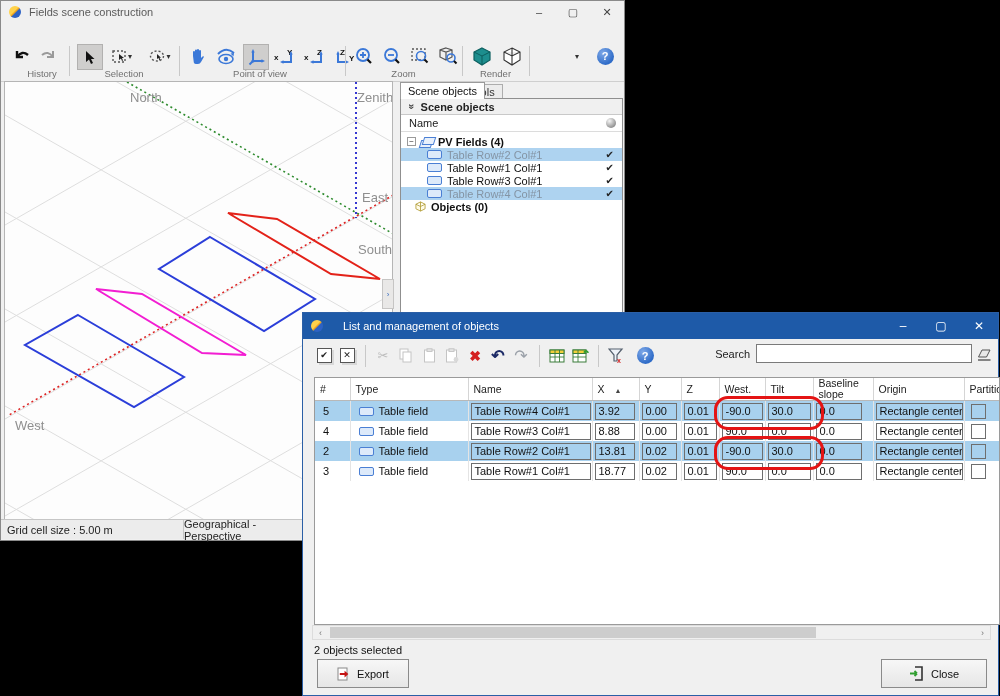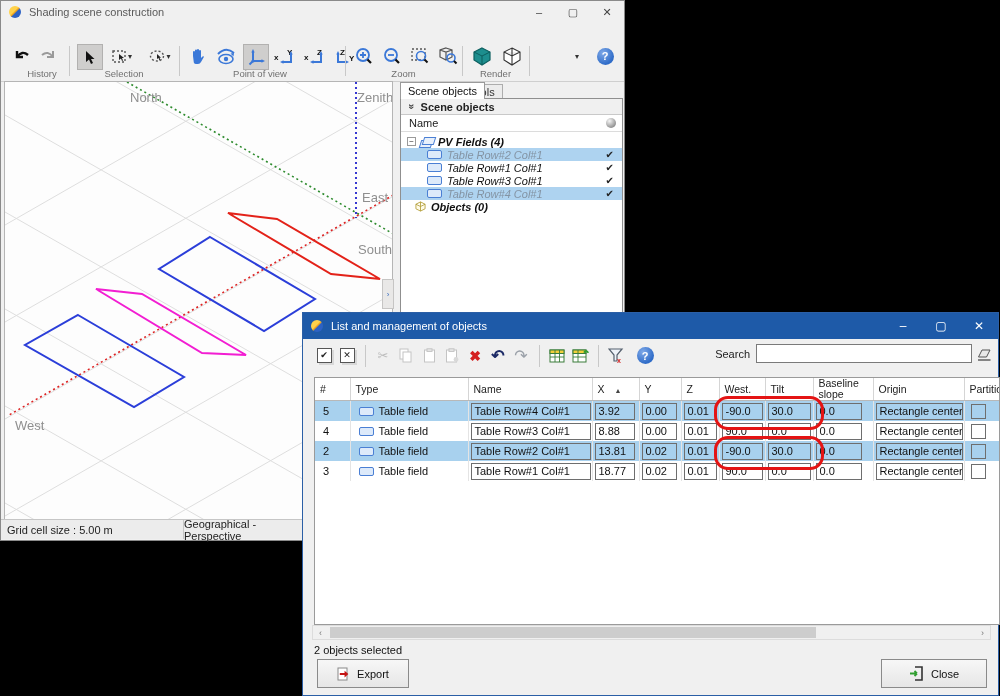--- a/index.html
+++ b/index.html
@@ -33,37 +33,37 @@
   .tab.inactive{background:#ececec;border:1px solid #adadad;height:15px;top:83px;color:#333;}
   #panel-box{position:absolute;left:399px;top:97px;width:221px;height:442px;background:#fff;border:1px solid #8f8f8f;}
   .panel-hdr{height:15px;background:#f0f0f0;border-bottom:1px solid #c9c9c9;display:flex;align-items:center;font-size:11px;font-weight:bold;color:#222;}
   .dbl-chev{display:inline-block;transform:rotate(90deg);font-size:10px;color:#444;margin:0 6px 0 8px;font-weight:bold;}
   .name-row{height:16px;border-bottom:1px solid #dcdcdc;display:flex;align-items:center;font-size:11px;color:#222;position:relative;}
   .sphere-ico{position:absolute;right:6px;width:10px;height:10px;border-radius:50%;
     background:radial-gradient(circle at 35% 30%,#f5f5f5,#8e8e8e 75%);}
   .tree-row{height:13px;display:flex;align-items:center;font-size:11px;position:relative;}
   .tree-row.sel{background:#aed3f0;}
   .tree-row.sel .tree-label{color:#8494a4;}
-  .tree-label{color:#111;white-space:nowrap;font-style:italic;}
+  .tree-label{color:#111;white-space:nowrap;}
   .tree-label.bold{font-weight:bold;}
   .expander{width:9px;height:9px;border:1px solid #9a9a9a;background:#fff;font-size:8px;line-height:7px;text-align:center;color:#333;margin:0 4px 0 6px;box-sizing:border-box;}
   .pv-ico{width:14px;height:10px;margin-right:4px;position:relative;}
   .pv-ico i{position:absolute;width:10px;height:6px;border:1px solid #4a7fd4;background:#e8f0fb;transform:skewX(-18deg);}
   .pv-ico i:nth-child(1){left:0;top:3px;} .pv-ico i:nth-child(2){left:3px;top:0;}
   .row-ico{width:13px;height:7px;border:1px solid #4a7fd4;border-radius:2px;background:#ddeafa;margin:0 5px 0 26px;}
   .cube-ico{width:11px;height:11px;margin:0 5px 0 14px;}
   .chk{position:absolute;right:8px;font-size:10px;color:#222;}
   
   #mw-status{position:absolute;left:0;bottom:1px;right:0;height:19px;background:#ececec;border-top:1px solid #c6c6c6;font-size:11px;color:#222;}
   #mw-status .seg1{position:absolute;left:0;top:0;bottom:0;width:183px;border-right:1px solid #c6c6c6;display:flex;align-items:center;padding-left:6px;box-sizing:border-box;}
   #mw-status .seg2{position:absolute;left:183px;top:0;bottom:0;width:119px;border-right:1px solid #c6c6c6;display:flex;align-items:center;justify-content:flex-end;padding-right:2px;box-sizing:border-box;}
   
   #list-win{left:302px;top:312px;width:697px;height:384px;background:#f0f0f0;border:1px solid #2b5fa6;}
   .lw-titlebar{position:absolute;left:0;top:0;right:0;height:26px;background:#1e5aa8;display:flex;align-items:center;}
-  .lw-title{font-size:11px;color:#fff;margin-left:0;}
+  .lw-title{font-size:11px;color:#fff;margin-left:12px;}
   .lw-btn{width:38px;height:26px;display:flex;align-items:center;justify-content:center;color:#fff;font-size:12px;}
   .lw-toolbar{position:absolute;left:0;top:26px;right:0;height:33px;display:flex;align-items:center;padding-left:10px;}
   .tbi{width:22px;height:22px;display:flex;align-items:center;justify-content:center;font-size:13px;margin-right:1px;}
   .vsep{width:1px;height:22px;background:#c8c8c8;margin:0 6px;}
   .sq-ico{width:13px;height:13px;border:1px solid #555;background:#fff;font-size:9px;line-height:12px;text-align:center;color:#222;box-shadow:2px 2px 0 #d8d8d8;}
   .search-wrap{position:absolute;right:26px;top:31px;display:flex;align-items:center;}
   .search-label{font-size:11px;color:#222;margin-right:6px;}
   .search-input{width:208px;height:17px;border:1px solid #7a7a7a;background:#fff;font-size:11px;padding:0 3px;}
   
   #obj-table{position:absolute;left:11px;top:64px;width:684px;height:246px;background:#fff;border:1px solid #9a9a9a;overflow:hidden;}
@@ -94,21 +94,21 @@
   #close-btn{left:578px;top:346px;width:106px;}
   .ico-gap{margin-right:7px;display:flex;}
 </style>
 </head>
 <body>
 
 <div id="main-win" class="win">
 
   <div class="mw-titlebar">
     <span class="app-ico"></span>
-    <span class="mw-title">Shading scene construction</span>
+    <span class="mw-title">Fields scene construction</span>
     <span class="winbtns">
       <span class="winbtn">–</span>
       <span class="winbtn">▢</span>
       <span class="winbtn">✕</span>
     </span>
   </div>
 
 
   <div class="mw-toolbar">
 

